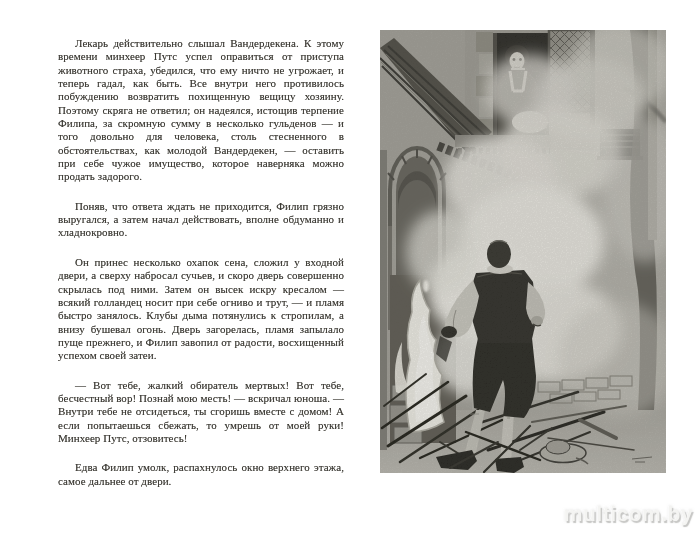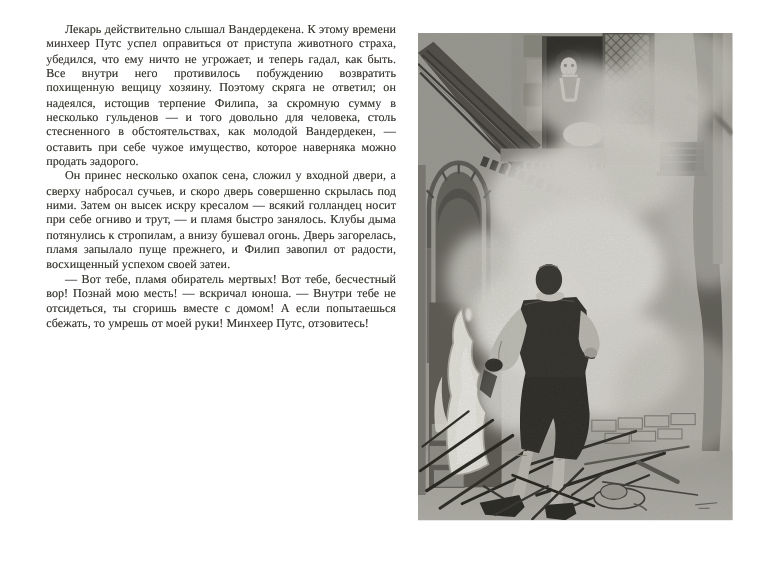--- a/index.html
+++ b/index.html
@@ -6,21 +6,21 @@
   body{
     width:700px;height:534px;background:#ffffff;overflow:hidden;position:relative;
     font-family:"Liberation Serif", serif;
   }
   .book{position:absolute;inset:0;background:#ffffff;}
   
   .left-page{
     position:absolute;left:42px;top:21px;width:318px;height:500px;
   }
   .text-col p{
-    margin:0;padding:0;
+    margin:16px;padding:0;
     font-size:11px;line-height:13.35px;
     text-align:justify;text-indent:17px;
     color:#3b3933;
     text-shadow:0 0 0.5px rgba(59,57,51,0.55);
     letter-spacing:0.05px;
     hyphens:auto;-webkit-hyphens:auto;
   }
   .page-number{
     position:absolute;left:0;top:460px;width:318px;
     text-align:center;font-size:11.5px;letter-spacing:1.5px;color:#45433e;
@@ -40,22 +40,24 @@
   }
 </style>
 </head>
 <body>
 
 <div class="book">
 
   <div class="left-page">
     <div class="text-col" lang="ru">
       <p>Лекарь действительно слышал Вандердекена. К этому времени минхеер Путс успел оправиться от приступа животного страха, убедился, что ему ничто не угрожает, и теперь гадал, как быть. Все внутри него противилось побуждению возвратить похищенную вещицу хозяину. Поэтому скряга не ответил; он надеялся, истощив терпение Филипа, за скромную сумму в несколько гульденов — и того довольно для человека, столь стесненного в обстоятельствах, как молодой Вандердекен, — оставить при себе чужое имущество, которое наверняка можно продать задорого.</p>
+      <p>Поняв, что ответа ждать не приходится, Филип грязно выругался, а затем начал действовать, вполне обдуманно и хладнокровно.</p>
       <p>Он принес несколько охапок сена, сложил у входной двери, а сверху набросал сучьев, и скоро дверь совершенно скрылась под ними. Затем он высек искру кресалом — всякий голландец носит при себе огниво и трут, — и пламя быстро занялось. Клубы дыма потянулись к стропилам, а внизу бушевал огонь. Дверь загорелась, пламя запылало пуще прежнего, и Филип завопил от радости, восхищенный успехом своей затеи.</p>
-      <p>— Вот тебе, пламя обиратель мертвых! Вот тебе, бесчестный вор! Познай мою месть! — вскричал юноша. — Внутри тебе не отсидеться, ты сгоришь вместе с домом! А если попытаешься сбежать, то умрешь от моей руки! Минхеер Путс, отзовитесь!</p>
+      <p>— Вот тебе, жалкий обиратель мертвых! Вот тебе, бесчестный вор! Познай мою месть! — вскричал юноша. — Внутри тебе не отсидеться, ты сгоришь вместе с домом! А если попытаешься сбежать, то умрешь от моей руки! Минхеер Путс, отзовитесь!</p>
+      <p>Едва Филип умолк, распахнулось окно верхнего этажа, самое дальнее от двери.</p>
     </div>
   </div>
 
   <div class="right-page">
     <svg width="286" height="443" viewBox="0 0 286 443" xmlns="http://www.w3.org/2000/svg" role="img">
       <defs>
         <filter id="blur7" x="-40%" y="-40%" width="180%" height="180%">
             <feGaussianBlur stdDeviation="7"></feGaussianBlur>
           </filter>
         <filter id="blur3" x="-40%" y="-40%" width="180%" height="180%">
@@ -238,13 +240,14 @@
       </g>
 
       <g stroke="#5e5c56" stroke-width="1">
         <path d="M252 429 l20 -2 M255 432 l10 0"></path>
       </g>
 
       <rect x="0" y="0" width="286" height="443" filter="url(#noise)" opacity="0.22"></rect>
     </svg>
   </div>
 
+  <div class="watermark">multicom.by</div>
 </div>
 
 </body></html>

